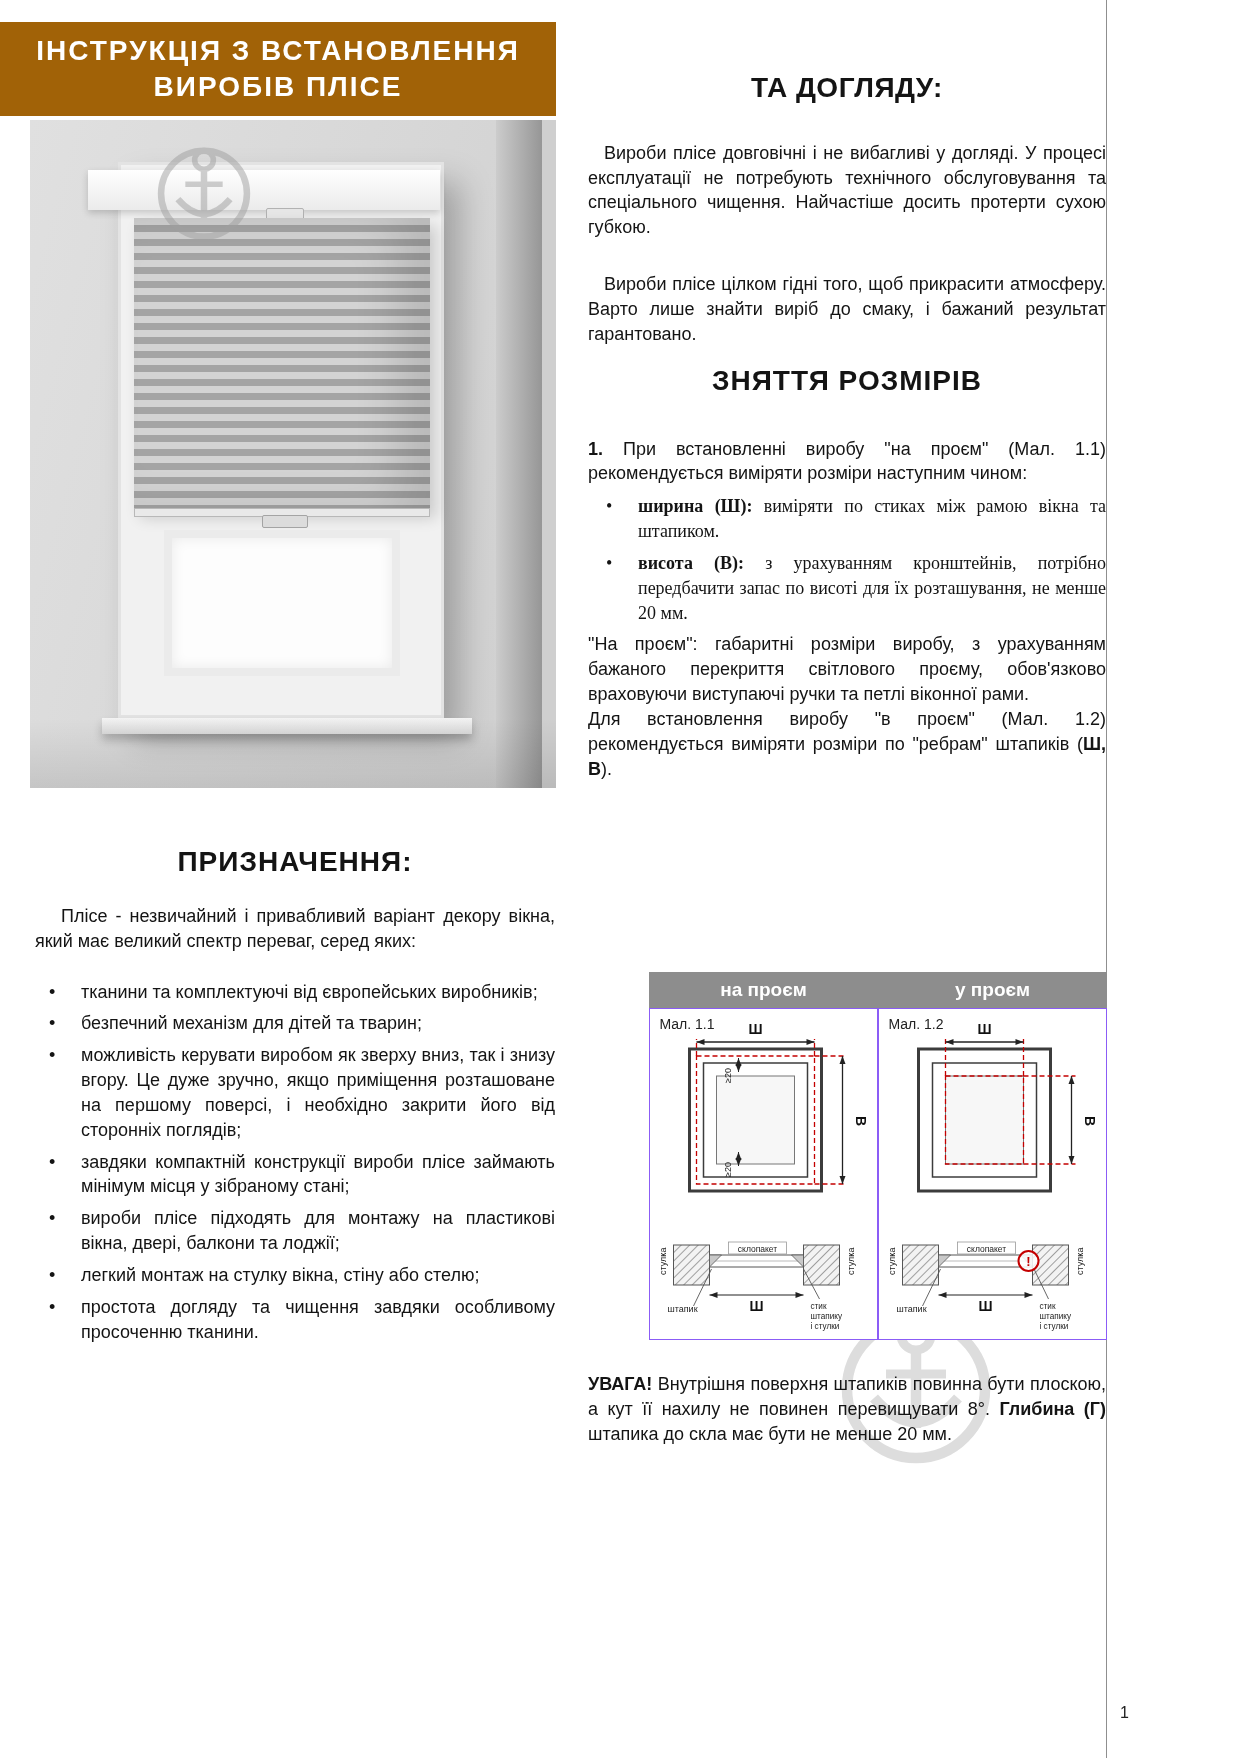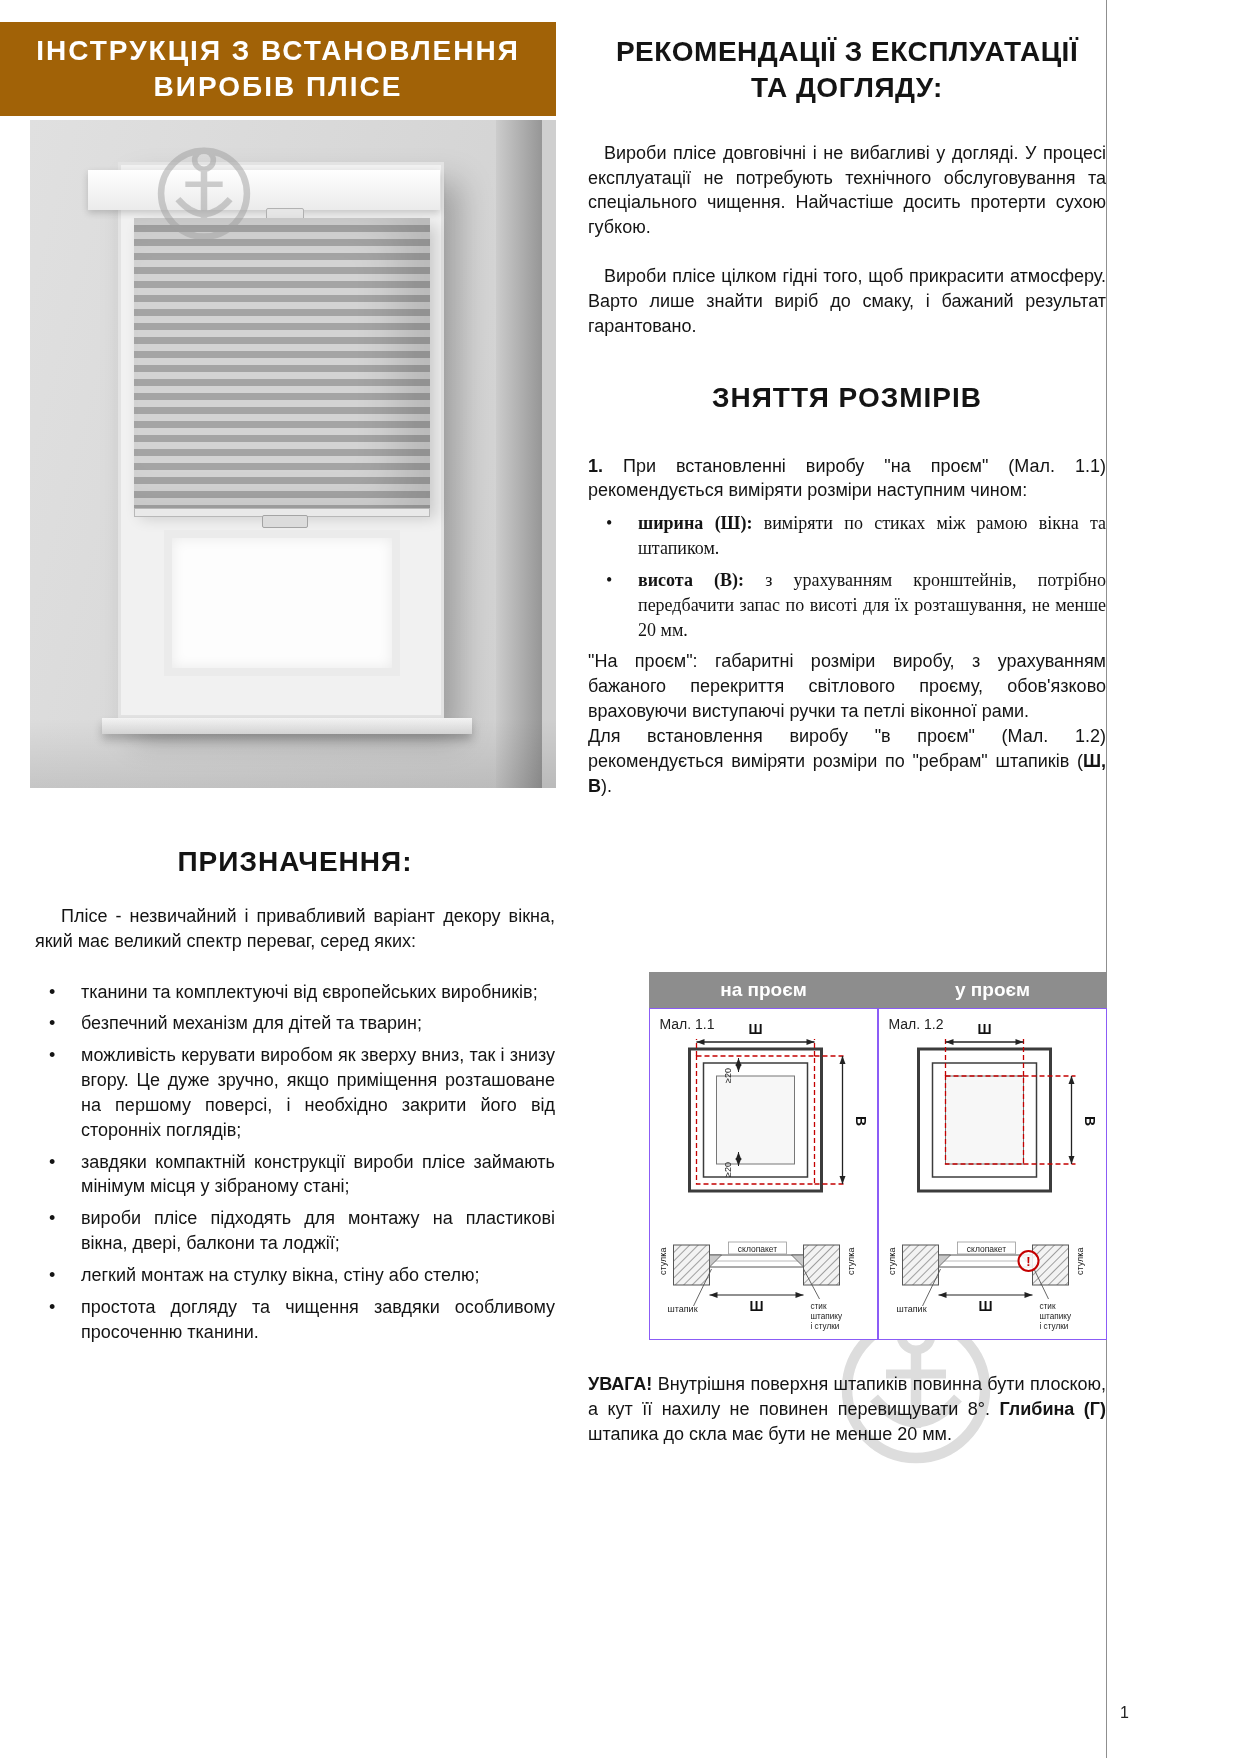--- a/index.html
+++ b/index.html
@@ -45,22 +45,22 @@
   ul.bullets { list-style:none; margin-top:26px; font-size:18px; line-height:1.38; }
   ul.bullets li { position:relative; padding-left:46px; margin-bottom:7px; text-align:justify; }
   ul.bullets li::before { content:"\2022"; position:absolute; left:14px; top:0; }
 
   
   .rcol { position:absolute; left:588px; top:34px; width:518px; }
   .h-care { text-align:center; font-size:28px; font-weight:bold; line-height:1.3; letter-spacing:0.5px; }
   p.body { font-size:18px; line-height:1.38; text-align:justify; }
   .p1 { margin-top:34px; text-indent:16px; }
   .p2 { margin-top:6px; text-indent:16px; }
-  .p3 { margin-top:24px; text-indent:16px; }
-  .h-sizing { margin-top:43px; }
+  .p3 { margin-top:32px; text-indent:16px; }
+  .h-sizing { margin-top:18px; }
   .step { margin-top:40px; }
   ul.rbullets { margin-top:8px; margin-bottom:4px;font-family:Liberation Serif, serif; }
   ul.rbullets li { padding-left:50px; }
   ul.rbullets li::before { left:18px; }
 
   .diagrams { position:absolute; left:649px; top:972px; width:458px; display:flex; justify-content:space-between; z-index:1; }
   .diag { width:260px; }
   .diag-head { height:36px; background:#8d8d8d; color:#ffffff; font-weight:bold; font-size:19px;
                display:flex; align-items:center; justify-content:center; }
   .diag-body { border:1px solid #8b5cf6; background:#ffffff; }
@@ -120,21 +120,21 @@
       <li>можливість керувати виробом як зверху вниз, так і знизу вгору. Це дуже зручно, якщо приміщення розташоване на першому поверсі, і необхідно закрити його від сторонніх поглядів;</li>
       <li>завдяки компактній конструкції вироби плісе займають мінімум місця у зібраному стані;</li>
       <li>вироби плісе підходять для монтажу на пластикові вікна, двері, балкони та лоджії;</li>
       <li>легкий монтаж на стулку вікна, стіну або стелю;</li>
       <li>простота догляду та чищення завдяки особливому просоченню тканини.</li>
     </ul>
   </section>
 
   <section class="rcol">
     <h2 class="h-care">
-      <span>РЕКОМЕНДАЦІЇ З ЕКСПЛУАТАЦІЇ</span><br>
+      <br>
       <span>ТА ДОГЛЯДУ:</span>
     </h2>
     <p class="body p1">Вироби плісе довговічні і не вибагливі у догляді. У процесі експлуатації не потребують технічного обслуговування та спеціального чищення. Найчастіше досить протерти сухою губкою.</p>
     <p class="body p3">Вироби плісе цілком гідні того, щоб прикрасити атмосферу. Варто лише знайти виріб до смаку, і бажаний результат гарантовано.</p>
 
     <h2 class="h-sect h-sizing">ЗНЯТТЯ РОЗМІРІВ</h2>
     <p class="body step"><b>1.</b> <span>При встановленні виробу "на проєм" (Мал. 1.1) рекомендується виміряти розміри наступним чином:</span></p>
     <ul class="bullets rbullets">
       <li><b>ширина (Ш):</b> <span>виміряти по стиках між рамою вікна та штапиком.</span></li>
       <li><b>висота (В):</b> <span>з урахуванням кронштейнів, потрібно передбачити запас по висоті для їх розташування, не менше 20 мм.</span></li>

